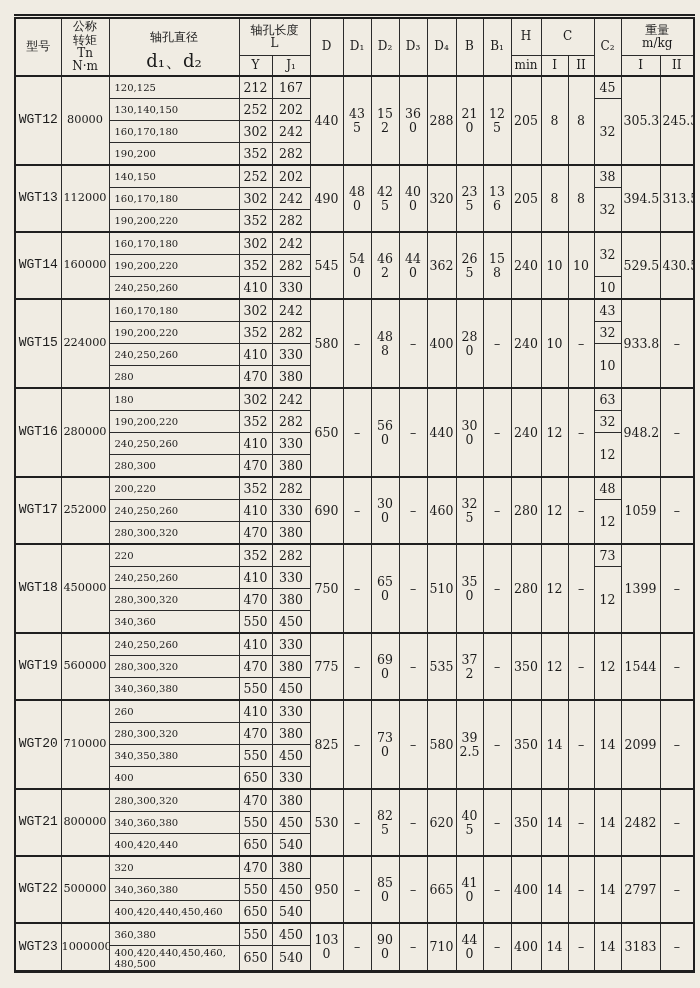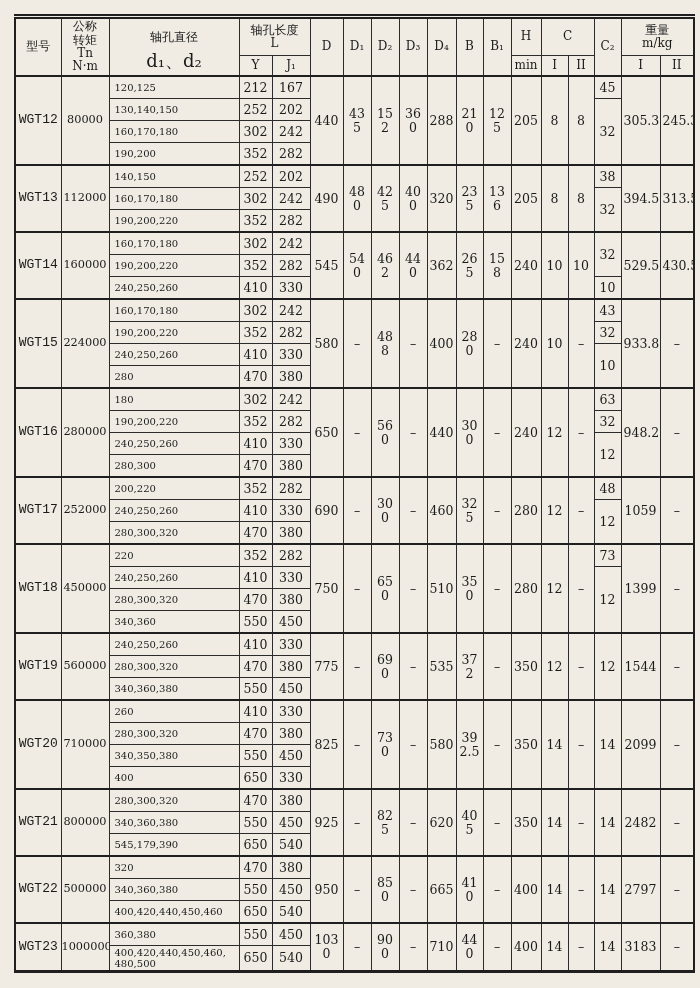--- a/index.html
+++ b/index.html
@@ -415,41 +415,41 @@
           <td class="bore">400</td>
           <td class="num">650</td>
           <td class="num">330</td>
         </tr>
         <tr class="sec-first">
           <td rowspan="3" class="model">WGT21</td>
           <td rowspan="3" class="torque">800000</td>
           <td class="bore">280,300,320</td>
           <td class="num">470</td>
           <td class="num">380</td>
-          <td rowspan="3" class="num wrapnum">925</td>
+          <td rowspan="3" class="num wrapnum">530</td>
           <td rowspan="3" class="num wrapnum">–</td>
           <td rowspan="3" class="num wrapnum">825</td>
           <td rowspan="3" class="num wrapnum">–</td>
           <td rowspan="3" class="num wrapnum">620</td>
           <td rowspan="3" class="num wrapnum">405</td>
           <td rowspan="3" class="num wrapnum">–</td>
           <td rowspan="3" class="num wrapnum">350</td>
           <td rowspan="3" class="num wrapnum">14</td>
           <td rowspan="3" class="num wrapnum">–</td>
           <td rowspan="3" class="num">14</td>
           <td rowspan="3" class="num">2482</td>
           <td rowspan="3" class="num">–</td>
         </tr>
         <tr>
           <td class="bore">340,360,380</td>
           <td class="num">550</td>
           <td class="num">450</td>
         </tr>
         <tr>
-          <td class="bore">545,179,390</td>
+          <td class="bore">400,420,440</td>
           <td class="num">650</td>
           <td class="num">540</td>
         </tr>
         <tr class="sec-first">
           <td rowspan="3" class="model">WGT22</td>
           <td rowspan="3" class="torque">500000</td>
           <td class="bore">320</td>
           <td class="num">470</td>
           <td class="num">380</td>
           <td rowspan="3" class="num wrapnum">950</td>

